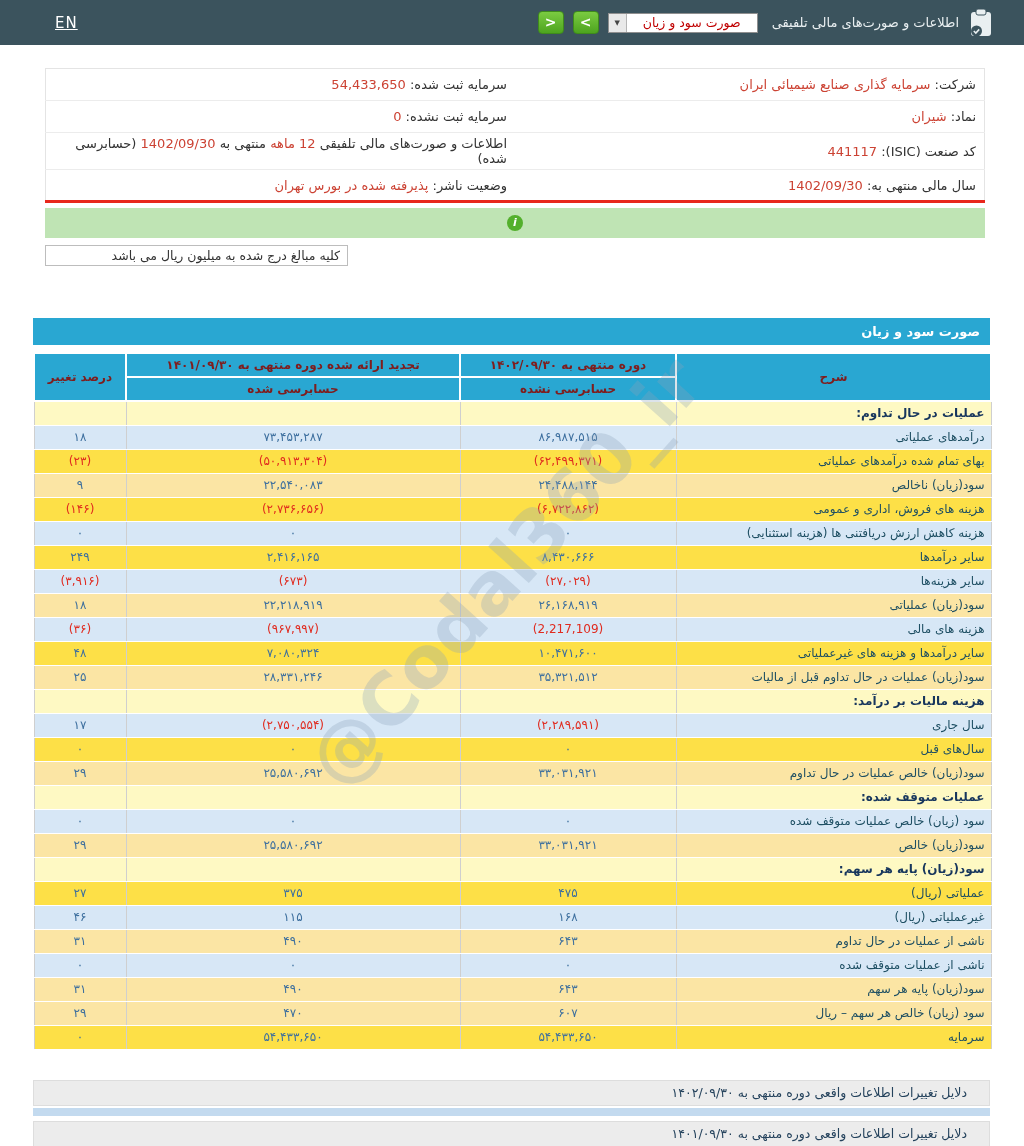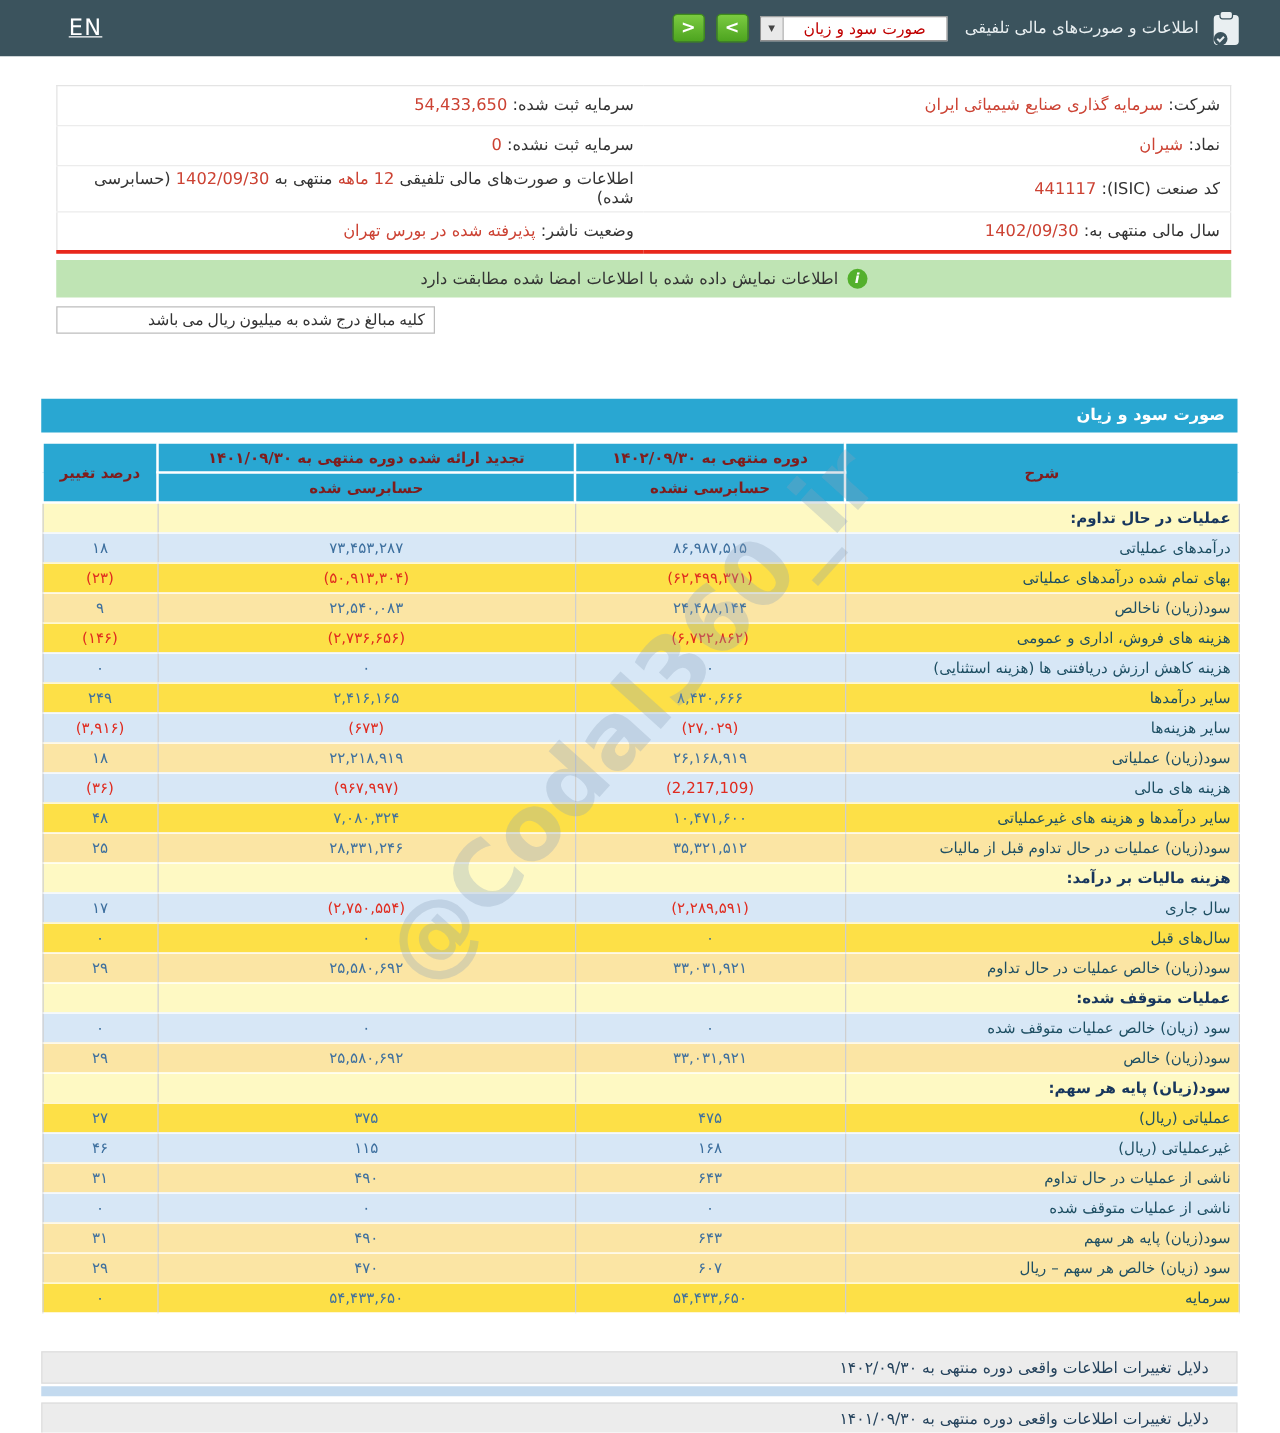--- a/index.html
+++ b/index.html
@@ -29,21 +29,21 @@
     font-size:7px; color:#444;
   }
   .nav-btn{
     width:26px; height:23px; margin-right:9px; border:1px solid #3f8c1b;
     border-radius:4px; background:linear-gradient(#7BCB41,#4DA41F);
     color:#fff; font-weight:bold; font-size:14px; line-height:20px;
     text-align:center; cursor:pointer;
   }
   .nav-btn:first-of-type{ margin-right:12px; }
   .en-link{
-    margin-right:auto; color:#fff; font-size:18px; letter-spacing:1px;
+    margin-right:auto; color:#fff; font-size:15px; letter-spacing:1px;
     text-decoration:underline; direction:ltr; cursor:pointer;
   }
   
   .info-table{
     width:940px; margin:23px 39px 0 45px; direction:rtl;
     border:1px solid #e4e4e4; border-bottom:3px solid #E8271C;
     border-collapse:collapse; font-size:13px;
   }
   .info-table td{
     width:50%; padding:3px 8px; border-bottom:1px solid #ececec;
@@ -59,21 +59,21 @@
   }
   .info-circle{
     width:16px; height:16px; border-radius:50%; background:#53B02C;
     color:#fff; font-size:11px; font-weight:bold; text-align:center;
     line-height:16px; font-style:italic;
   }
   
   .units-box{
     width:303px; margin:7px 0 0 45px; border:1px solid #bdbdbd;
     direction:rtl; text-align:right; font-size:12.5px; color:#333;
-    padding:2px 7px; background:#fff;font-family:Liberation Serif, serif;
+    padding:2px 7px; background:#fff;
   }
   
   .stmt{ margin:52px 34px 0 33px; width:957px; }
   .stmt-title{
     background:#29A7D2; color:#fff; font-weight:bold; font-size:13px;
     height:27px; line-height:27px; direction:rtl; text-align:right;
     padding:0 10px;
   }
   table.grid{
     width:957px; border-collapse:collapse; direction:rtl; font-size:12px;
@@ -184,21 +184,20 @@
       <span>وضعیت ناشر:</span>
       <span class="red">پذیرفته شده در بورس تهران</span>
     </td>
   </tr>
 </tbody>
   </table>
 
 
 <div class="banner">
   <span class="info-circle">i</span>
-  <span>اطلاعات نمایش داده شده با اطلاعات امضا شده مطابقت دارد</span>
 </div>
 
 
 <div class="units-box">کلیه مبالغ درج شده به میلیون ریال می باشد</div>
 
 
 <div class="stmt">
   <div class="stmt-title">صورت سود و زیان</div>
   <table class="grid">
     <colgroup>

